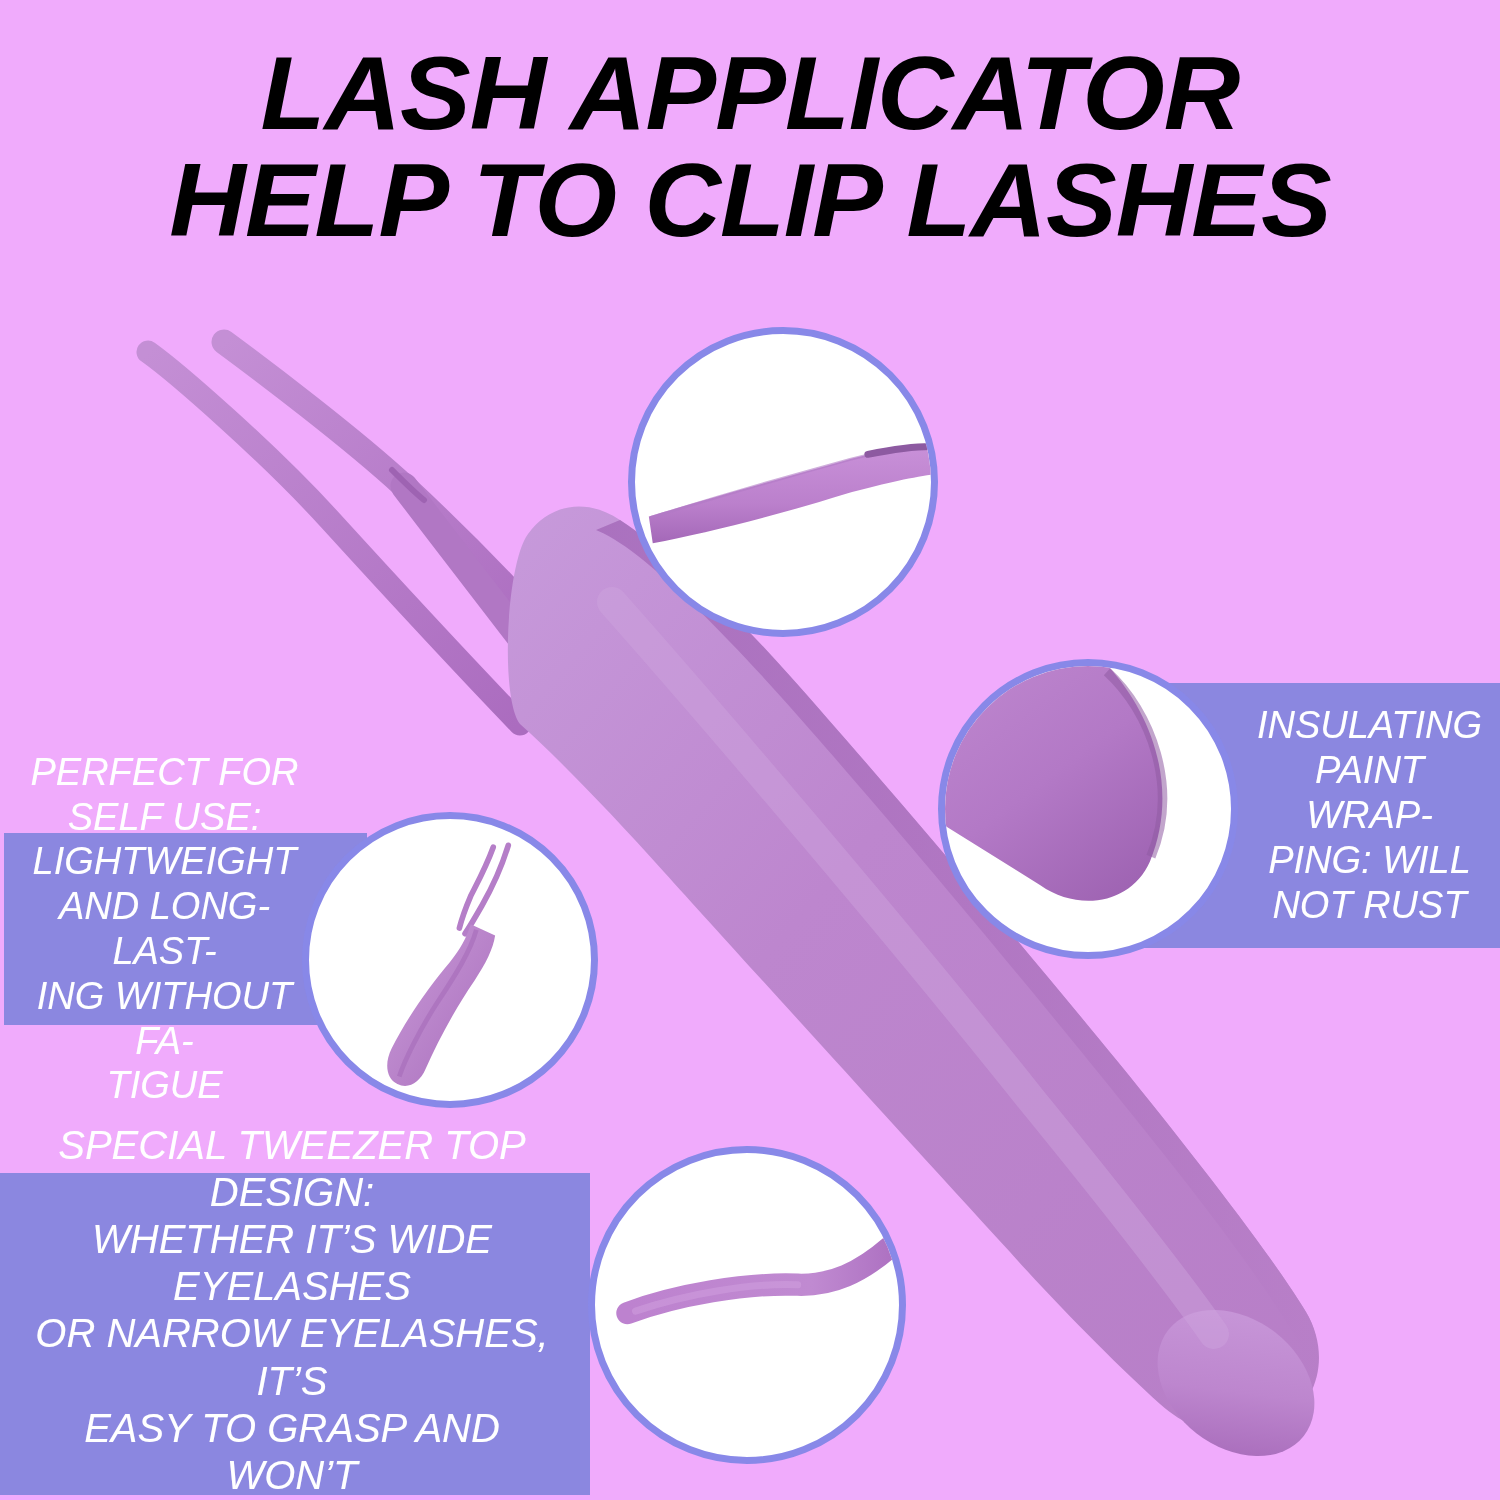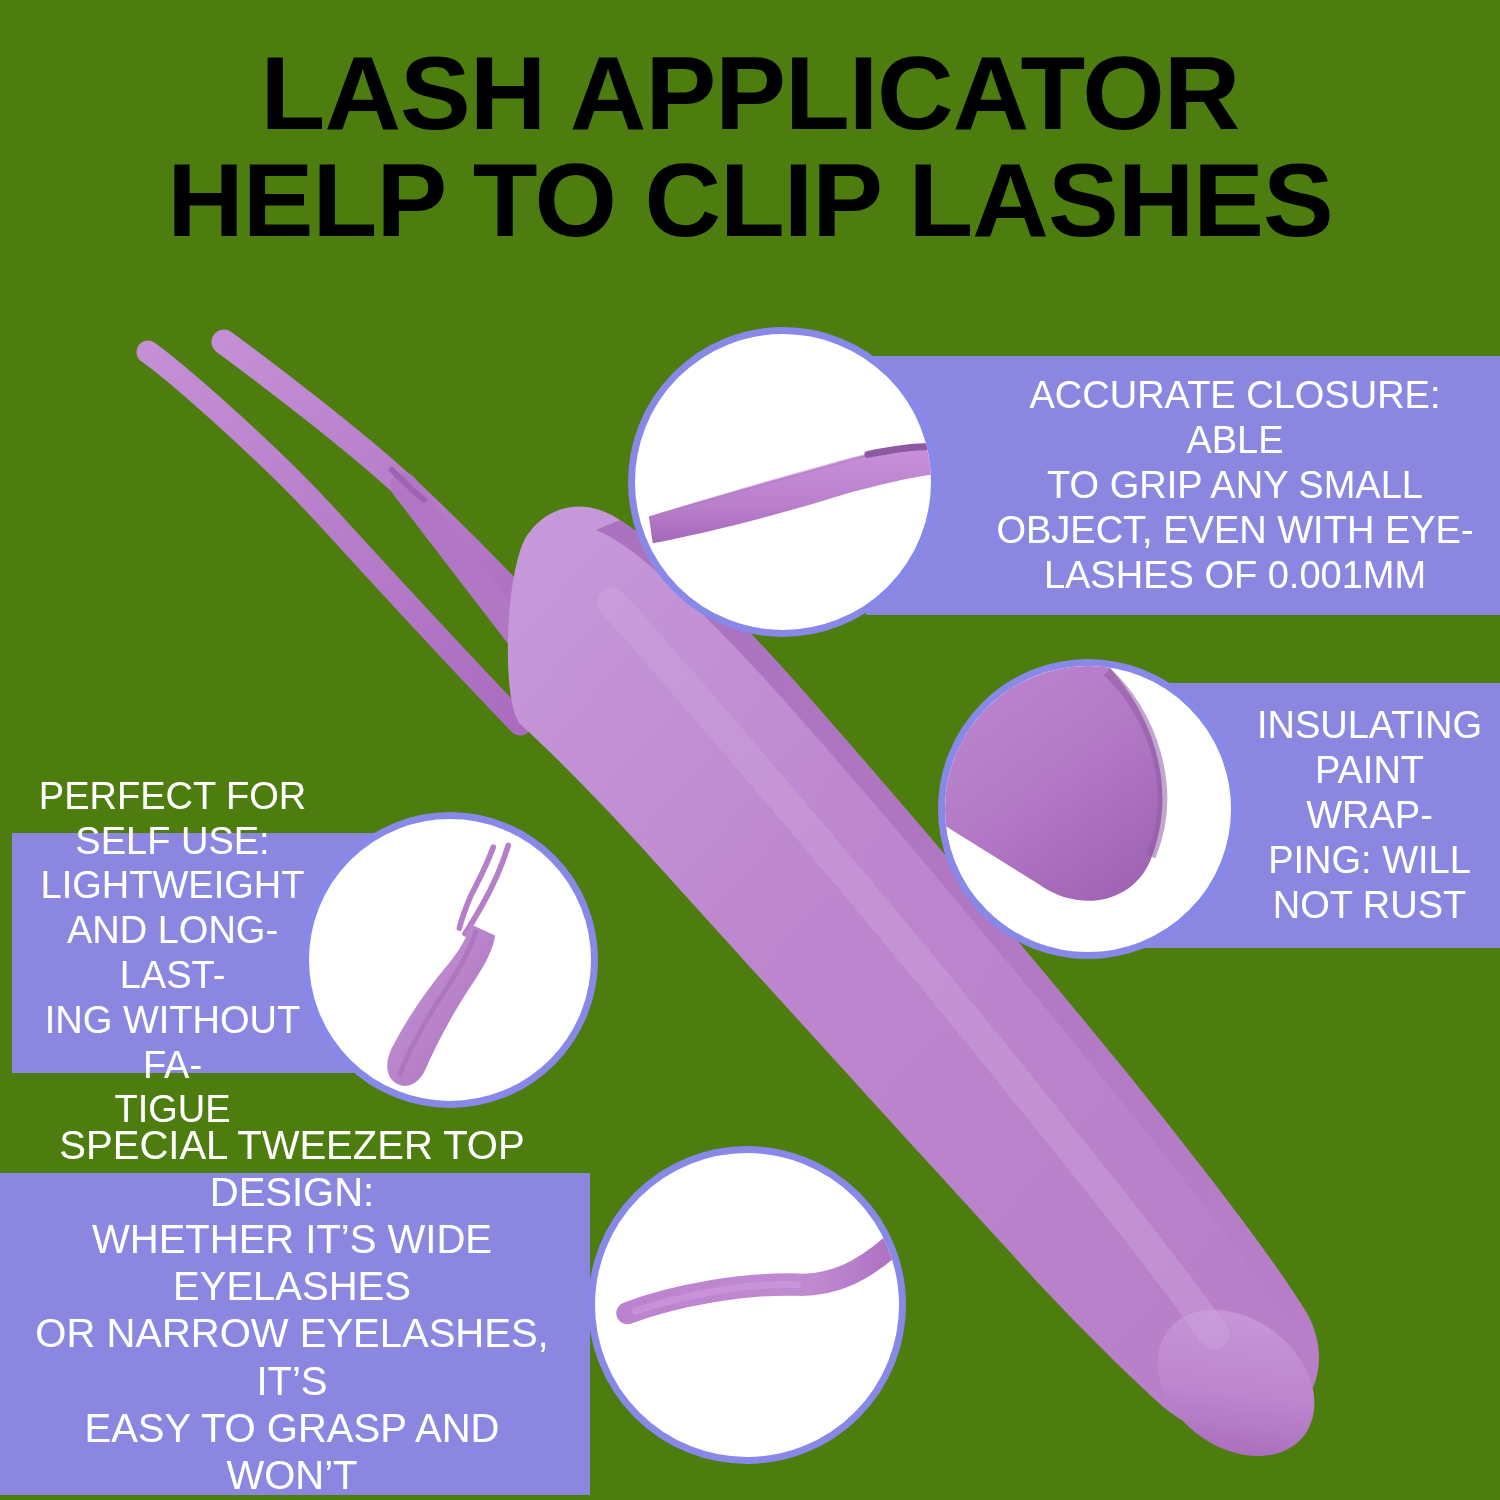--- a/index.html
+++ b/index.html
@@ -2,21 +2,21 @@
 <html><head>
 <meta charset="utf-8">
 <style>
   html,body{margin:0;padding:0;background:#ffffff;}
   body{
     width:1500px;height:1500px;
     font-family:"Liberation Sans", sans-serif;
     overflow:hidden;
     position:relative;
   }
-  #stage{position:relative;width:1500px;height:1500px;background:#4d7c0f;overflow:hidden;}
+  #stage{position:relative;width:1500px;height:1500px;background:#f0abfc;overflow:hidden;font-style:italic;}
 
   
   .title-block{
     position:absolute;left:0;top:42px;width:1500px;
     text-align:center;
     color:#000;
     font-weight:bold;
     letter-spacing:-1px;
     line-height:0.99;
   }
@@ -61,21 +61,21 @@
 
   
   #banner-insulating{
     left:1057px;top:683px;width:443px;height:265px;
     padding-left:190px;padding-right:8px;
   }
   #banner-insulating .btext{font-size:38px;}
 
   
   #banner-perfect{
-    left:12px;top:833px;width:363px;height:240px;
+    left:4px;top:833px;width:363px;height:192px;
     padding-left:10px;padding-right:52px;
   }
   #banner-perfect .btext{font-size:38px;}
 
   
   #banner-special{
     left:0px;top:1173px;width:590px;height:322px;
     padding-left:14px;padding-right:20px;
   }
   #banner-special .btext{font-size:40px;}
@@ -164,26 +164,20 @@
              C 1110 1196, 1180 1286, 1214 1334" stroke="#cfa4de" stroke-width="30" fill="none" stroke-linecap="round" opacity="0.45"></path>
 
     <path d="M392 470 C 404 482, 414 492, 424 500" stroke="#9e63b2" stroke-width="6" fill="none" stroke-linecap="round"></path>
   </svg>
 
   <div class="title-block">
     <span class="title-line l1">LASH APPLICATOR</span>
     <span class="title-line l2">HELP TO CLIP LASHES</span>
   </div>
 
-  <div class="banner" id="banner-accurate">
-    <span class="btext">ACCURATE CLOSURE: ABLE
-TO GRIP ANY SMALL
-OBJECT, EVEN WITH EYE-
-LASHES OF 0.001MM</span>
-  </div>
 
   <div class="banner" id="banner-insulating">
     <span class="btext">INSULATING
 PAINT WRAP-
 PING: WILL
 NOT RUST</span>
   </div>
 
   <div class="banner" id="banner-perfect">
     <span class="btext">PERFECT FOR

